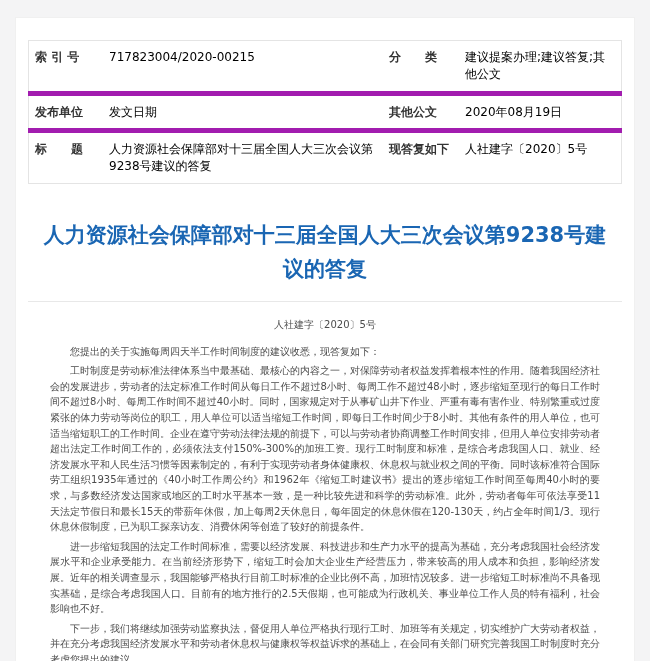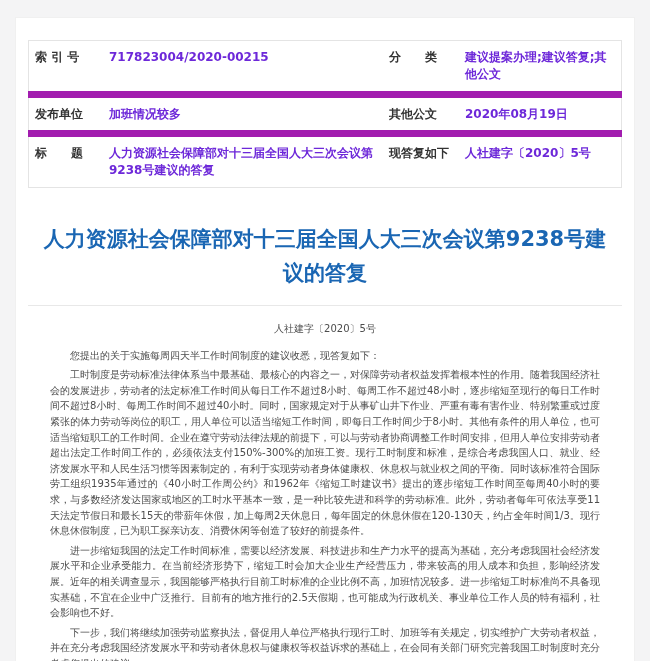--- a/index.html
+++ b/index.html
@@ -14,28 +14,28 @@
     background:#ffffff;border:1px solid #f0f0f0;border-bottom:none;box-sizing:border-box;
   }
   
   .info-table{
     margin:22px 12px 0 12px;width:594px;
     border:1px solid #e4e4e4;border-collapse:collapse;
     font-size:12px;table-layout:fixed;
   }
   .info-table td{
     padding:8px 6px;vertical-align:top;text-align:left;line-height:1.4;
-    border-top:7px solid #a21caf;
+    border-top:5px solid #a21caf;
   }
   .info-table tr:first-child td{border-top:none;}
   .info-table .lbl{font-weight:bold;color:#333333;white-space:nowrap;}
   .col-l1{width:62px;}
   .col-v1{width:268px;}
   .col-l2{width:64px;font-family:Liberation Serif, serif;}
-  .info-table .val{color:#6d28d9;font-weight:bold;}
+  .info-table .val{color:#000000;}
   
   .title{
     margin:34px auto 0 auto;width:572px;text-align:center;
     font-size:21px;font-weight:bold;line-height:1.62;color:#1a66b3;
   }
   
   .meta{margin-top:20px;text-align:center;font-size:12px;color:#3f3f3f;}
   .meta .font-label{margin-left:26px;}
   .font-switch span{cursor:pointer;color:#3f3f3f;}
   .font-switch .sz{margin:0 3px;}
@@ -56,21 +56,21 @@
   <table class="info-table">
     <tbody>
         <tr>
       <td class="lbl col-l1">索 引 号</td>
       <td class="val col-v1">717823004/2020-00215</td>
       <td class="lbl col-l2">分　　类</td>
       <td class="val">建议提案办理;建议答复;其他公文</td>
     </tr>
     <tr>
       <td class="lbl col-l1">发布单位</td>
-      <td class="val col-v1">加班情况较多</td>
+      <td class="val col-v1">发文日期</td>
       <td class="lbl col-l2">其他公文</td>
       <td class="val">2020年08月19日</td>
     </tr>
     <tr>
       <td class="lbl col-l1">标　　题</td>
       <td class="val col-v1">人力资源社会保障部对十三届全国人大三次会议第9238号建议的答复</td>
       <td class="lbl col-l2">现答复如下</td>
       <td class="val">人社建字〔2020〕5号</td>
     </tr>
   </tbody>
@@ -78,18 +78,18 @@
 
   <h1 class="title" style="color: rgb(26, 102, 179);">人力资源社会保障部对十三届全国人大三次会议第9238号建议的答复</h1>
 
 
   <div class="divider"></div>
 
   <div class="body-text">
     <div class="doc-number">人社建字〔2020〕5号</div>
     <p>您提出的关于实施每周四天半工作时间制度的建议收悉，现答复如下：</p>
     <p>工时制度是劳动标准法律体系当中最基础、最核心的内容之一，对保障劳动者权益发挥着根本性的作用。随着我国经济社会的发展进步，劳动者的法定标准工作时间从每日工作不超过8小时、每周工作不超过48小时，逐步缩短至现行的每日工作时间不超过8小时、每周工作时间不超过40小时。同时，国家规定对于从事矿山井下作业、严重有毒有害作业、特别繁重或过度紧张的体力劳动等岗位的职工，用人单位可以适当缩短工作时间，即每日工作时间少于8小时。其他有条件的用人单位，也可适当缩短职工的工作时间。企业在遵守劳动法律法规的前提下，可以与劳动者协商调整工作时间安排，但用人单位安排劳动者超出法定工作时间工作的，必须依法支付150%-300%的加班工资。现行工时制度和标准，是综合考虑我国人口、就业、经济发展水平和人民生活习惯等因素制定的，有利于实现劳动者身体健康权、休息权与就业权之间的平衡。同时该标准符合国际劳工组织1935年通过的《40小时工作周公约》和1962年《缩短工时建议书》提出的逐步缩短工作时间至每周40小时的要求，与多数经济发达国家或地区的工时水平基本一致，是一种比较先进和科学的劳动标准。此外，劳动者每年可依法享受11天法定节假日和最长15天的带薪年休假，加上每周2天休息日，每年固定的休息休假在120-130天，约占全年时间1/3。现行休息休假制度，已为职工探亲访友、消费休闲等创造了较好的前提条件。</p>
-    <p>进一步缩短我国的法定工作时间标准，需要以经济发展、科技进步和生产力水平的提高为基础，充分考虑我国社会经济发展水平和企业承受能力。在当前经济形势下，缩短工时会加大企业生产经营压力，带来较高的用人成本和负担，影响经济发展。近年的相关调查显示，我国能够严格执行目前工时标准的企业比例不高，加班情况较多。进一步缩短工时标准尚不具备现实基础，不宜在企业中广泛推行。目前有的地方推行的2.5天假期，也可能成为行政机关、事业单位工作人员的特有福利，社会影响也不好。</p>
+    <p>进一步缩短我国的法定工作时间标准，需要以经济发展、科技进步和生产力水平的提高为基础，充分考虑我国社会经济发展水平和企业承受能力。在当前经济形势下，缩短工时会加大企业生产经营压力，带来较高的用人成本和负担，影响经济发展。近年的相关调查显示，我国能够严格执行目前工时标准的企业比例不高，加班情况较多。进一步缩短工时标准尚不具备现实基础，是综合考虑我国人口。目前有的地方推行的2.5天假期，也可能成为行政机关、事业单位工作人员的特有福利，社会影响也不好。</p>
     <p>下一步，我们将继续加强劳动监察执法，督促用人单位严格执行现行工时、加班等有关规定，切实维护广大劳动者权益，并在充分考虑我国经济发展水平和劳动者休息权与健康权等权益诉求的基础上，在会同有关部门研究完善我国工时制度时充分考虑您提出的建议。</p>
 
   </div>
 
 </div>
 
 </body></html>

